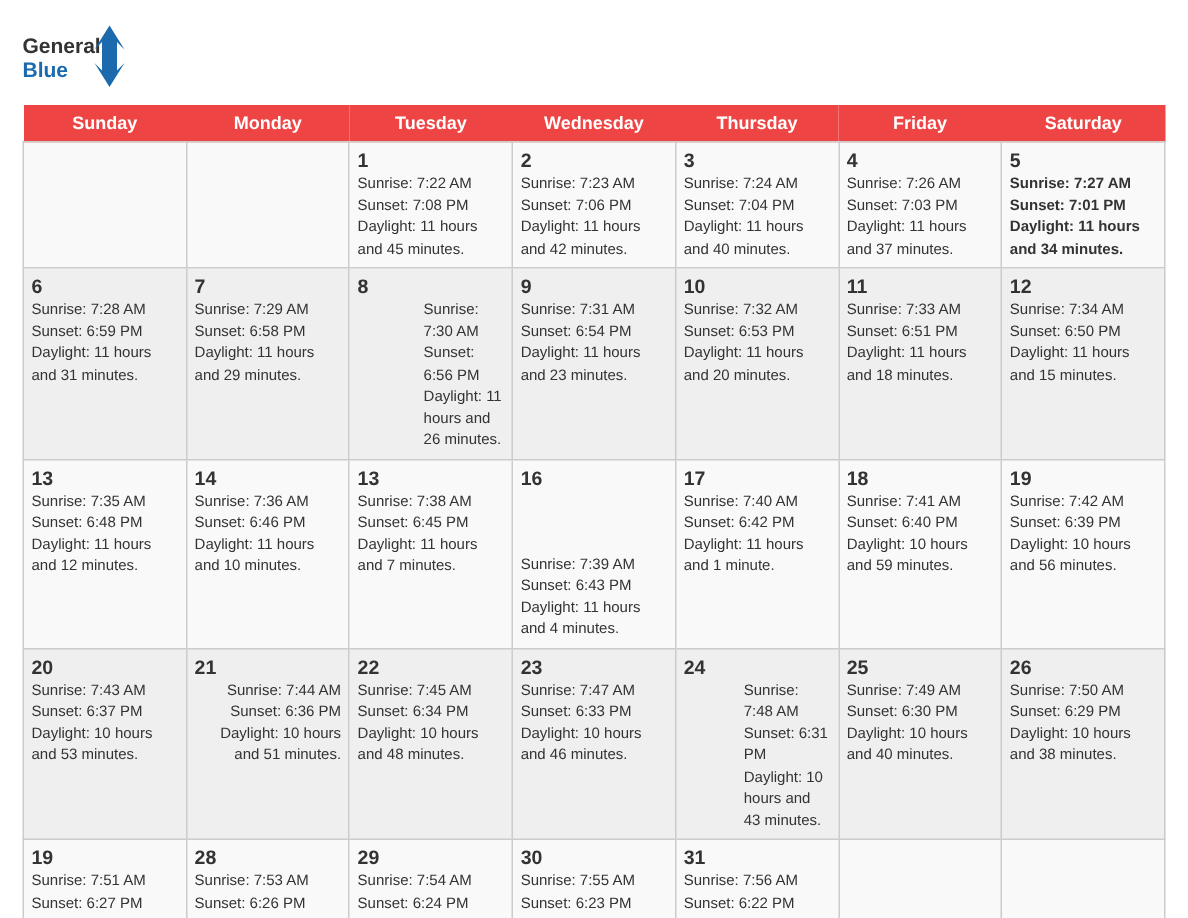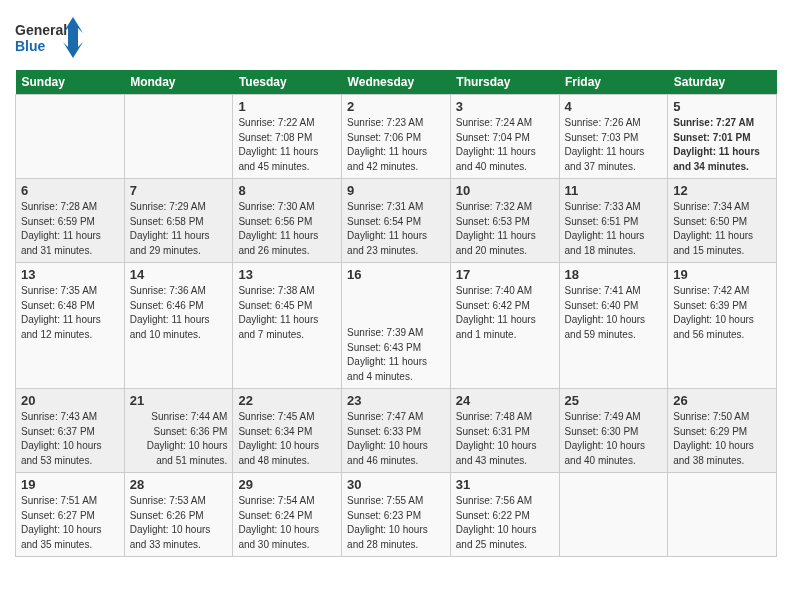--- a/index.html
+++ b/index.html
@@ -32,23 +32,23 @@
       font-size: 16px;
       color: #444;
       font-style: italic;
     }
     table {
       width: 100%;
       border-collapse: collapse;
       font-size: 11px;
     }
     thead tr th {
-      background-color: #15803d;
+      background-color: #ef4444;
       color: #fff;
-      text-align: left;
+      text-align: center;
       padding: 5px 6px;
       font-size: 12px;
       font-weight: bold;
     }
     tbody tr td {
       border: 1px solid #ccc;
       vertical-align: top;
       padding: 4px 5px;
       height: 80px;
       width: 108px;
@@ -147,21 +147,21 @@
 Daylight: 11 hours and 31 minutes.</div>
         </td>
         <td>
           <span class="day-num">7</span>
           <div class="day-info" style="white-space: pre-line;">Sunrise: 7:29 AM
 Sunset: 6:58 PM
 Daylight: 11 hours and 29 minutes.</div>
         </td>
         <td>
           <span class="day-num">8</span>
-          <div class="day-info" style="white-space: pre-line;">Sunrise: 7:30 AM
+          <div class="day-info" style="white-space: pre-line; margin-left: 44px;">Sunrise: 7:30 AM
 Sunset: 6:56 PM
 Daylight: 11 hours and 26 minutes.</div>
         </td>
         <td>
           <span class="day-num">9</span>
           <div class="day-info" style="white-space: pre-line;">Sunrise: 7:31 AM
 Sunset: 6:54 PM
 Daylight: 11 hours and 23 minutes.</div>
         </td>
         <td>
@@ -247,21 +247,21 @@
 Daylight: 10 hours and 48 minutes.</div>
         </td>
         <td>
           <span class="day-num">23</span>
           <div class="day-info" style="white-space: pre-line;">Sunrise: 7:47 AM
 Sunset: 6:33 PM
 Daylight: 10 hours and 46 minutes.</div>
         </td>
         <td>
           <span class="day-num">24</span>
-          <div class="day-info" style="white-space: pre-line;">Sunrise: 7:48 AM
+          <div class="day-info" style="white-space: pre-line; margin-left: 40px;">Sunrise: 7:48 AM
 Sunset: 6:31 PM
 Daylight: 10 hours and 43 minutes.</div>
         </td>
         <td>
           <span class="day-num">25</span>
           <div class="day-info" style="white-space: pre-line;">Sunrise: 7:49 AM
 Sunset: 6:30 PM
 Daylight: 10 hours and 40 minutes.</div>
         </td>
         <td>

